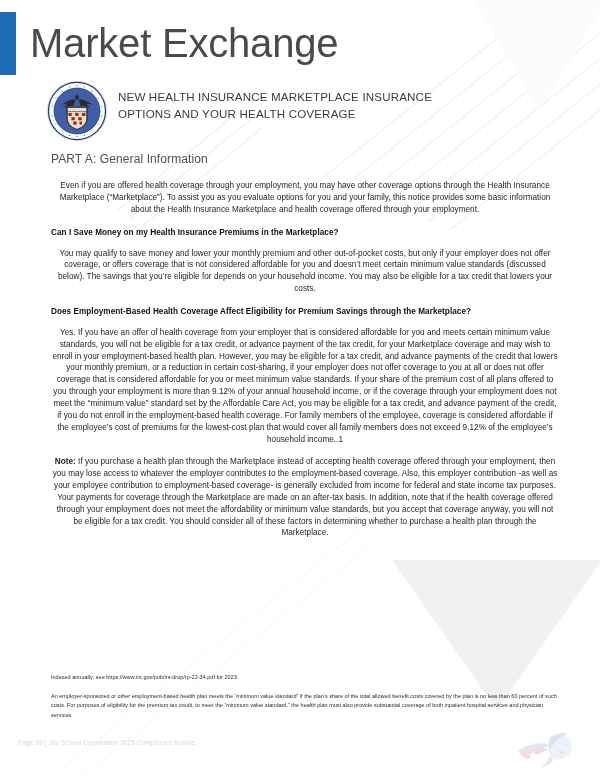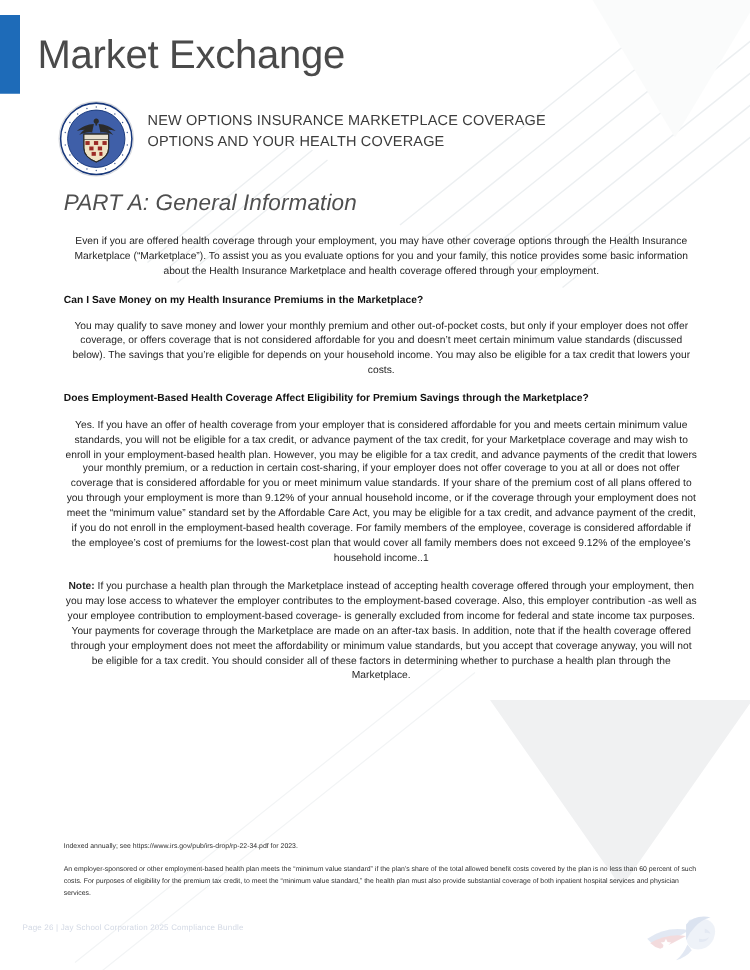--- a/index.html
+++ b/index.html
@@ -45,21 +45,21 @@
     left: 0;
     top: 12px;
     width: 16px;
     height: 63px;
     background: #1e6bb8;
   }
   .doc-title {
     position: absolute;
     left: 30px;
     top: 22px;
-    font-size: 32px;
+    font-size: 40px;
     font-weight: 400;
     letter-spacing: -0.2px;
     color: #4a4a4a;
     line-height: 42px;
     white-space: nowrap;
   }
 
   
   .masthead {
     position: absolute;
@@ -98,26 +98,25 @@
   }
 
   
   .content {
     position: absolute;
     left: 51px;
     top: 152px;
     width: 508px;
   }
   .part-heading {
-    font-size: 18px;
+    font-size: 12px;
     font-weight: 400;
     color: #4f4f4f;
     margin: 0 0 14px 0;
     letter-spacing: 0.1px;
-    font-style: italic;
   }
   .q-heading {
     font-size: 8.2px;
     font-weight: bold;
     color: #111;
     margin: 0 0 9px 0;
     line-height: 12px;
     letter-spacing: 0.04px;
   }
   .para {
@@ -253,21 +252,21 @@
           <rect x="41" y="60" width="5.5" height="5"></rect>
           <rect x="52" y="60" width="5.5" height="5"></rect>
           <rect x="44" y="67" width="5.5" height="5"></rect>
           <rect x="54" y="67" width="4" height="5"></rect>
         </g>
         <path d="M34 44 L66 44 L66 62 Q66 74 50 80 Q34 74 34 62 Z" fill="none" stroke="#2b2b2b" stroke-width="1.3"></path>
       </g>
     </svg>
 
     <div class="form-heading">
-      <div>NEW OPTIONS INSURANCE MARKETPLACE COVERAGE</div>
+      <div>NEW HEALTH INSURANCE MARKETPLACE INSURANCE</div>
       <div>OPTIONS AND YOUR HEALTH COVERAGE</div>
     </div>
 
   </div>
 
   <div class="content">
 
     <h2 class="part-heading">PART A: General Information</h2>
 
     <p class="para">Even if you are offered health coverage through your employment, you may have other coverage options through the Health Insurance Marketplace (“Marketplace”). To assist you as you evaluate options for you and your family, this notice provides some basic information about the Health Insurance Marketplace and health coverage offered through your employment.</p>

